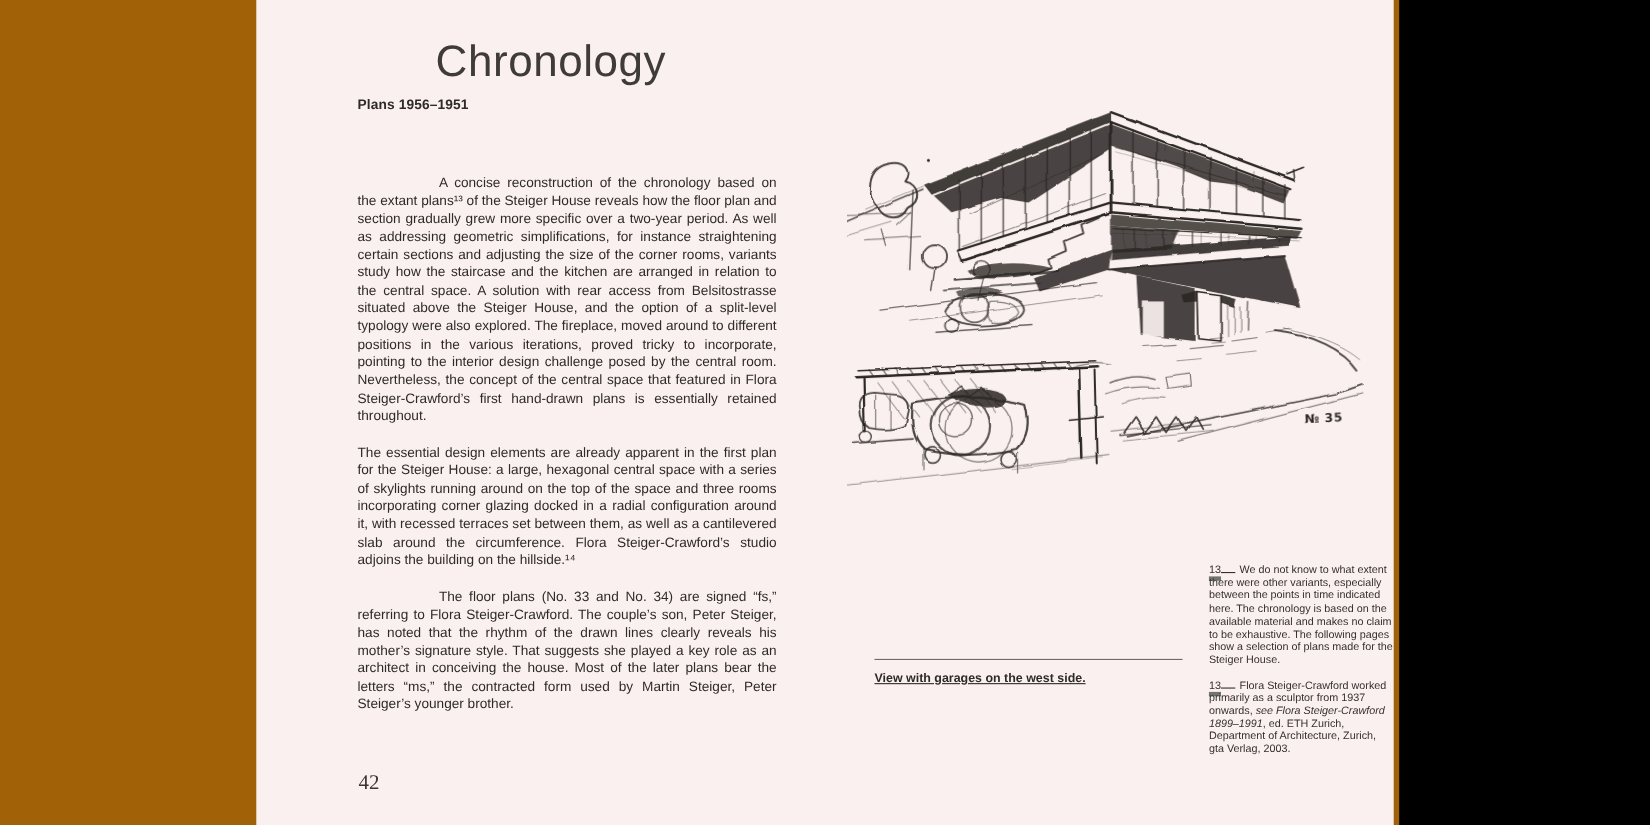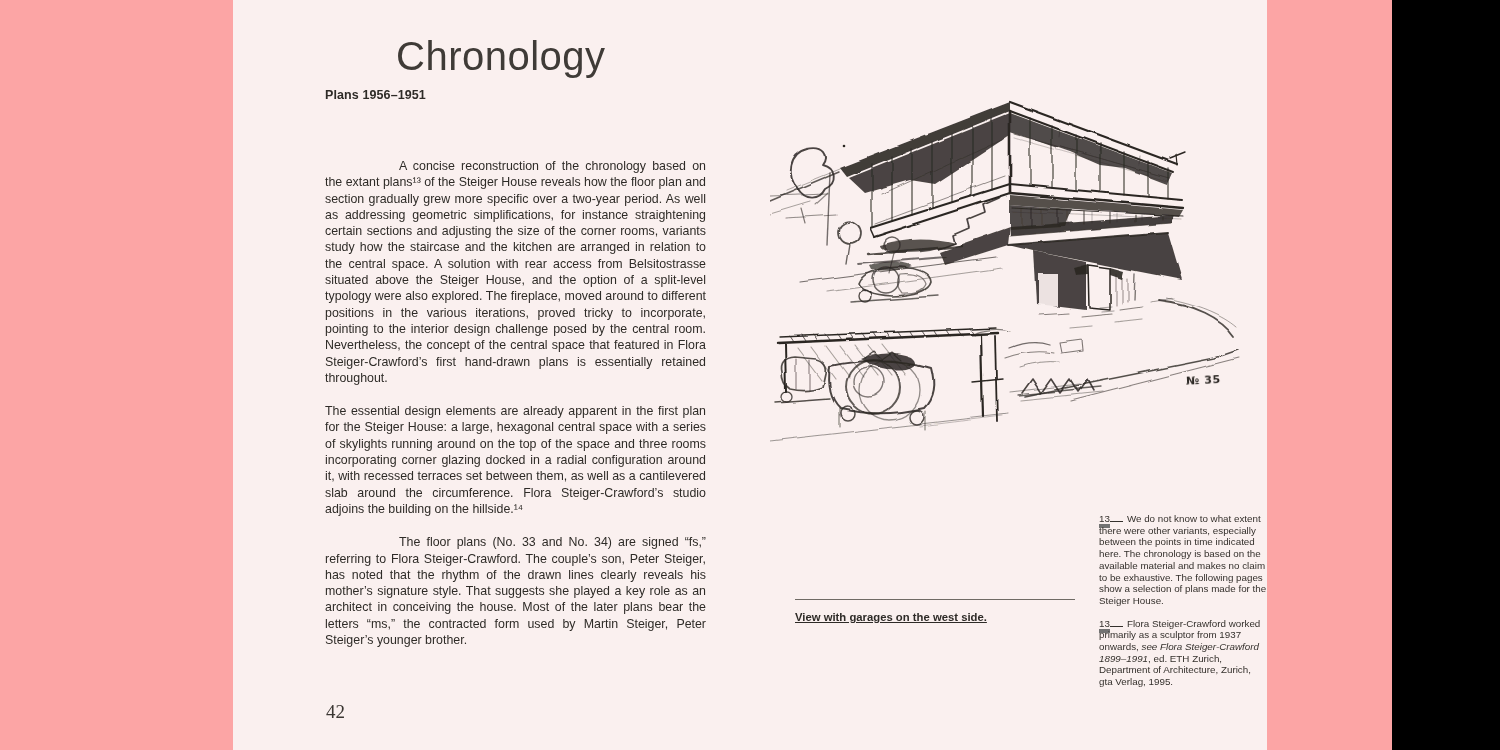--- a/index.html
+++ b/index.html
@@ -1,19 +1,19 @@
 <!DOCTYPE html>
 <html><head>
 <meta charset="utf-8">
 <style>
   * { box-sizing: border-box; }
   html, body { margin: 0; padding: 0; background: #000; }
   .stage {
-    position: relative; width: 1392px; height: 750px;
-    background: #fca5a5; overflow: hidden;
+    position: relative; width: 1272px; height: 750px;
+    background: #a16207; overflow: hidden;
     font-family: "Liberation Sans", "DejaVu Sans", sans-serif;
   }
   .spread {
     position: absolute; left: 233px; top: 0; width: 1034px; height: 750px;
     background: #faf0ef;
   }
   
   .chapter-title {
     position: absolute; left: 163px; top: 34px; margin: 0;
     font-size: 40px; font-weight: 300; letter-spacing: 0.5px;
@@ -209,18 +209,18 @@
       <div class="caption-body">
         <div class="caption-line1">View with garages on the west side.</div>
       </div>
     </div>
 
     <div class="footnotes">
       <div class="footnote">
         <span class="fn-num">13</span><span class="fn-tail"></span><span class="fn-text">We do not know to what extent there were other variants, especially between the points in time indicated here. The chronology is based on the available material and makes no claim to be exhaustive. The following pages show a selection of plans made for the Steiger House.</span>
       </div>
       <div class="footnote">
-        <span class="fn-num">13</span><span class="fn-tail"></span><span class="fn-text">Flora Steiger-Crawford worked primarily as a sculptor from 1937 onwards, </span><span class="fn-text italic">see Flora Steiger-Crawford 1899–1991</span><span class="fn-text">, ed. ETH Zurich, Department of Architecture, Zurich, gta Verlag, 1995.</span>
+        <span class="fn-num">13</span><span class="fn-tail"></span><span class="fn-text">Flora Steiger-Crawford worked primarily as a sculptor from 1937 onwards, </span><span class="fn-text italic">see Flora Steiger-Crawford 1899–1991</span><span class="fn-text">, ed. ETH Zurich, Department of Architecture, Zurich, gta Verlag, 2003.</span>
       </div>
     </div>
 
   </div>
 </div>
 
 </body></html>

